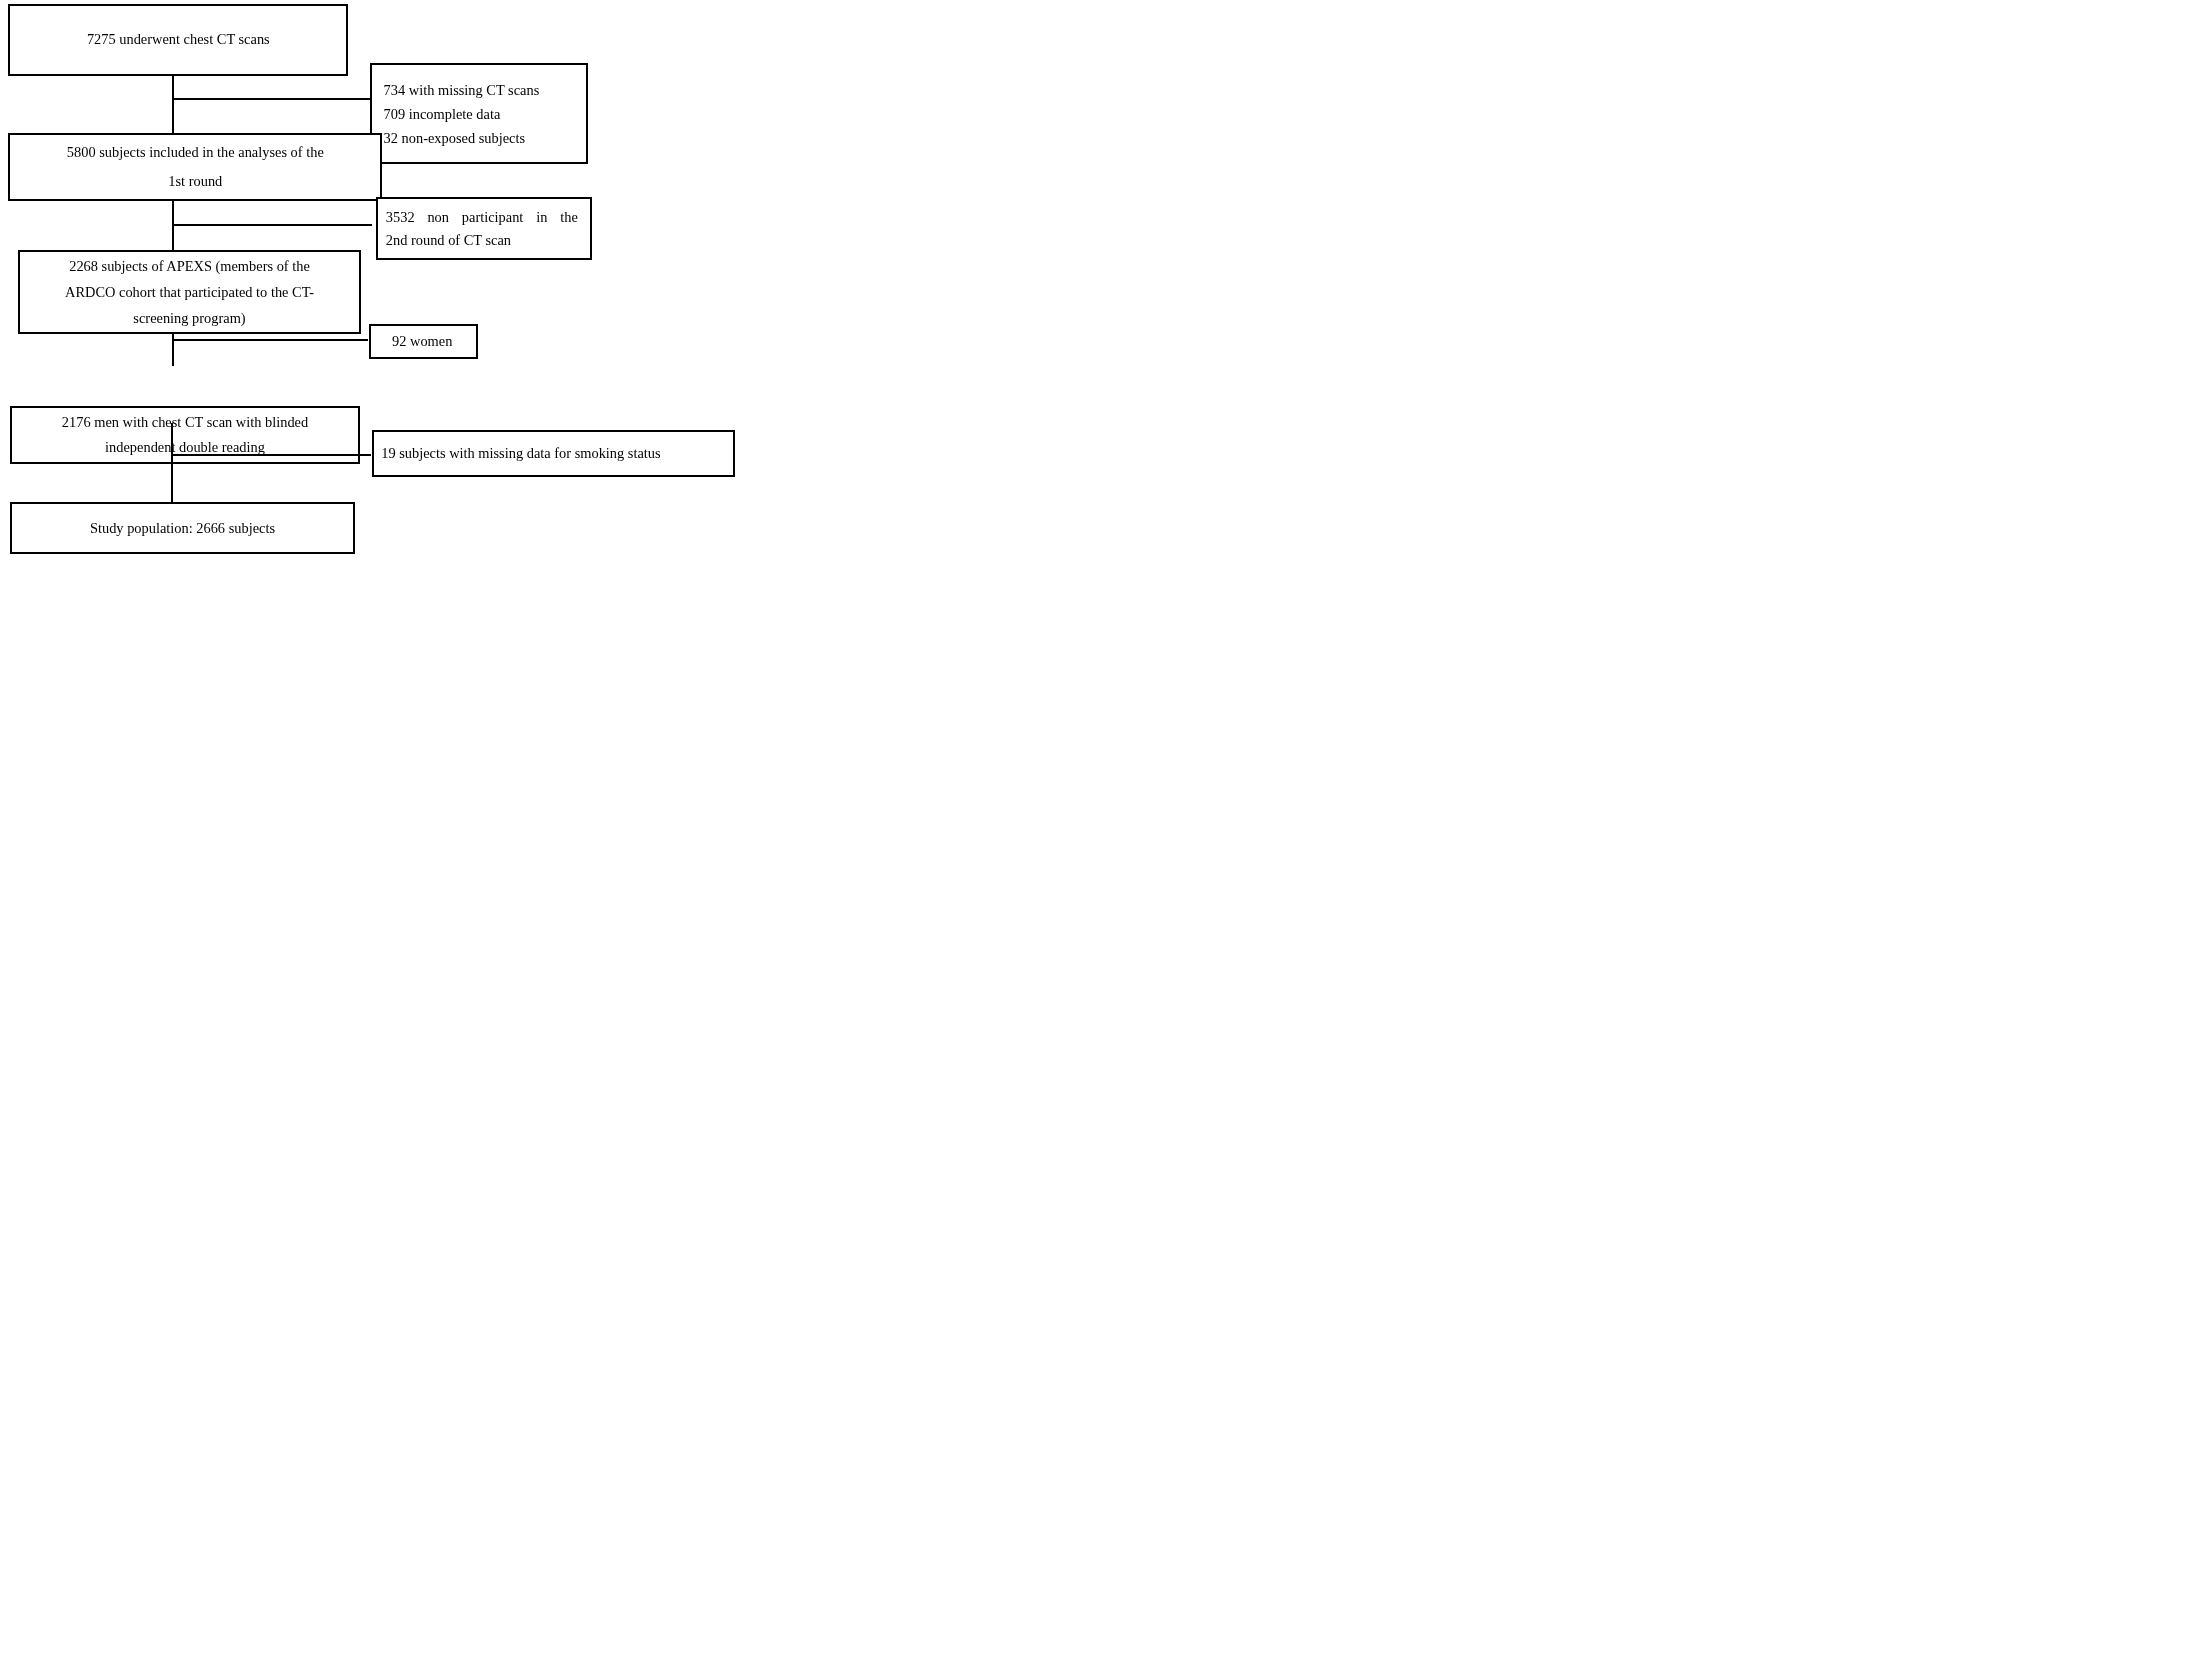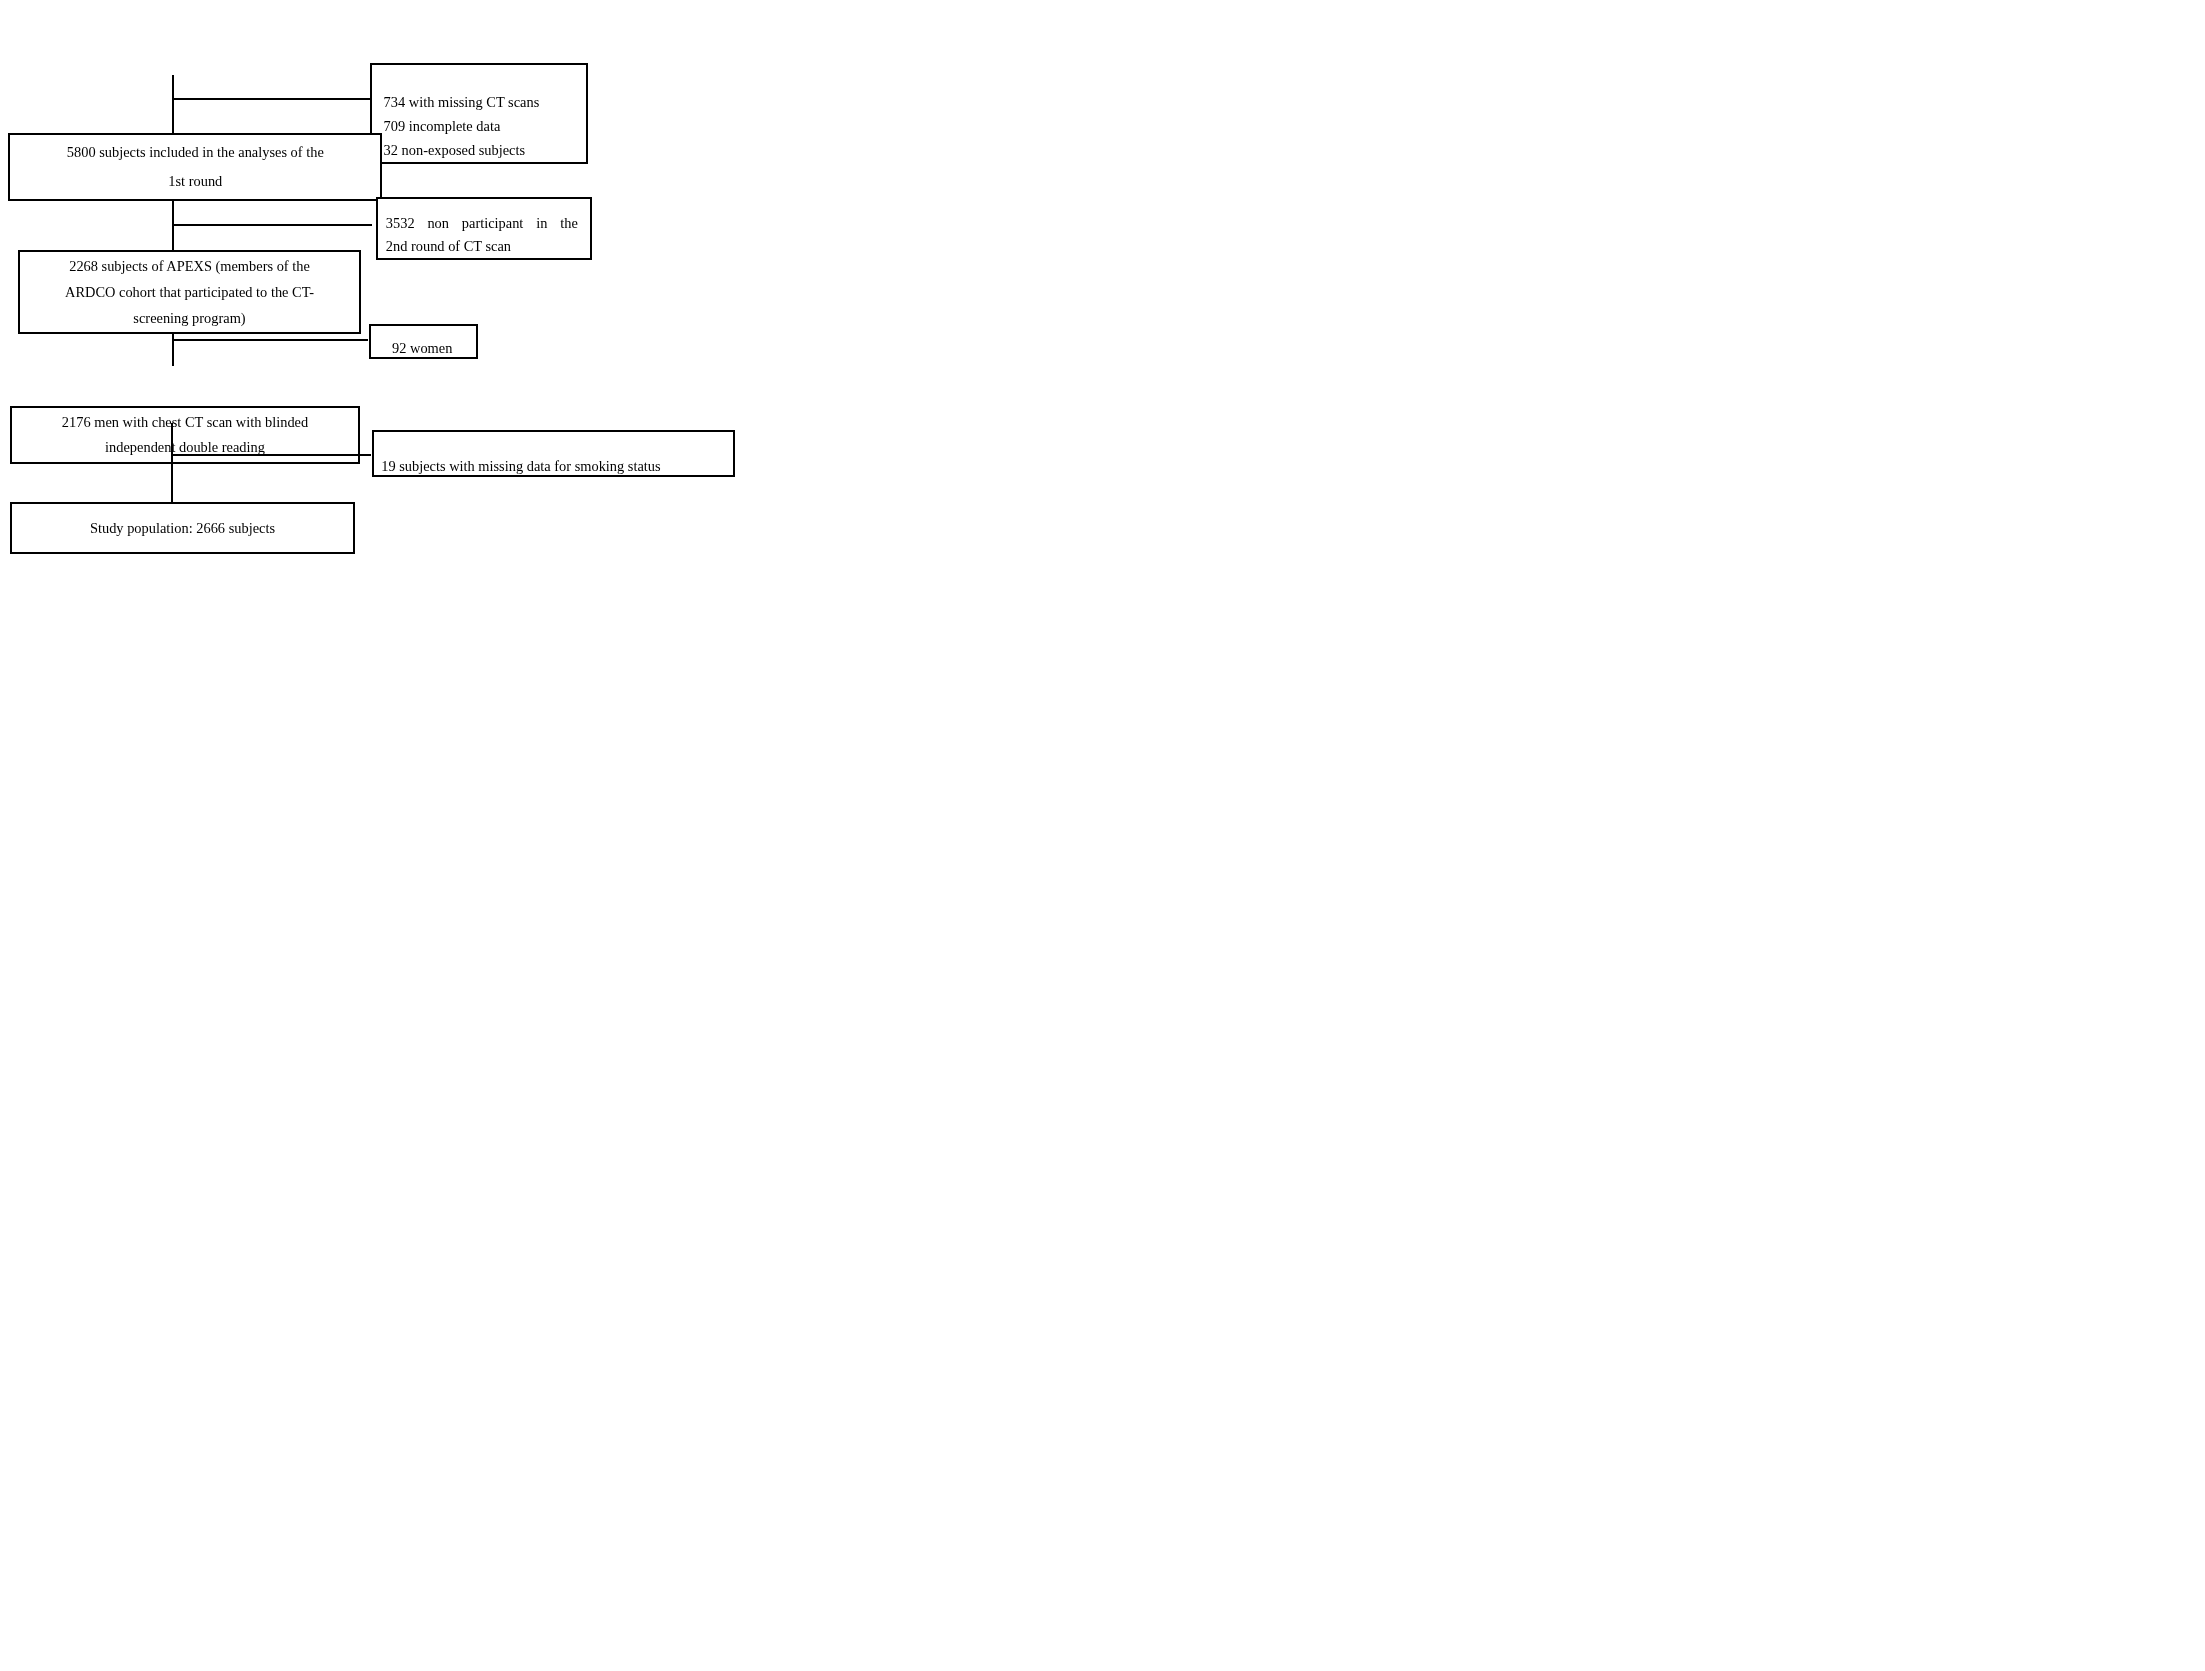--- a/index.html
+++ b/index.html
@@ -26,21 +26,20 @@
     flex-direction: column;
     justify-content: center;
   }
   .fbox.center {
     align-items: center;
     text-align: center;
   }
   .fbox.left {
     align-items: flex-start;
     text-align: left;
-    justify-content: flex-end;
   }
   .tline {
     display: block;
     width: 100%;
   }
   .justify-line {
     text-align: justify;
     text-align-last: justify;
   }
   .conn {
@@ -65,20 +64,23 @@
   .v3 { left: 172px; top: 333px; width: 2.2px;   height: 33px; }
   .h3 { left: 172px; top: 339px; width: 196px; height: 2.2px; }
   .v4 { left: 171px; top: 423px; width: 2.2px;   height: 80px; }
   .h4 { left: 171px; top: 454px; width: 200px; height: 2.2px; }
 </style>
 </head>
 <body>
 
 <div class="canvas">
 
+  <div class="fbox center b1">
+    <span class="tline">7275 underwent chest CT scans</span>
+  </div>
 
   <div class="conn v1"></div>
   <div class="conn h1"></div>
 
   <div class="fbox left b2">
     <span class="tline">734 with missing CT scans</span>
     <span class="tline">709 incomplete data</span>
     <span class="tline">32 non-exposed subjects</span>
   </div>
 

